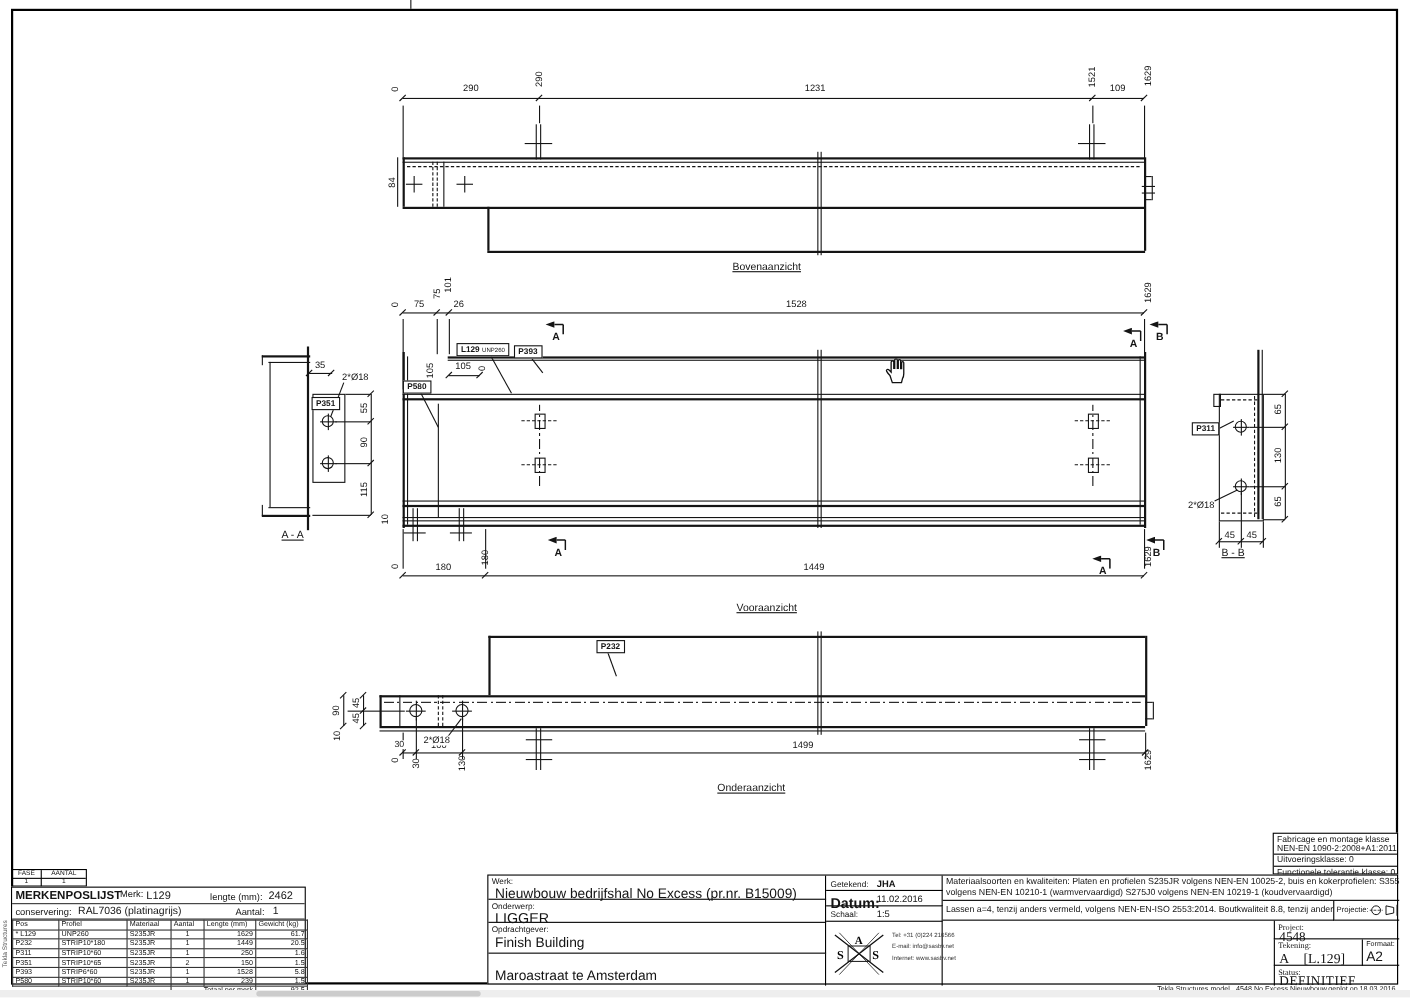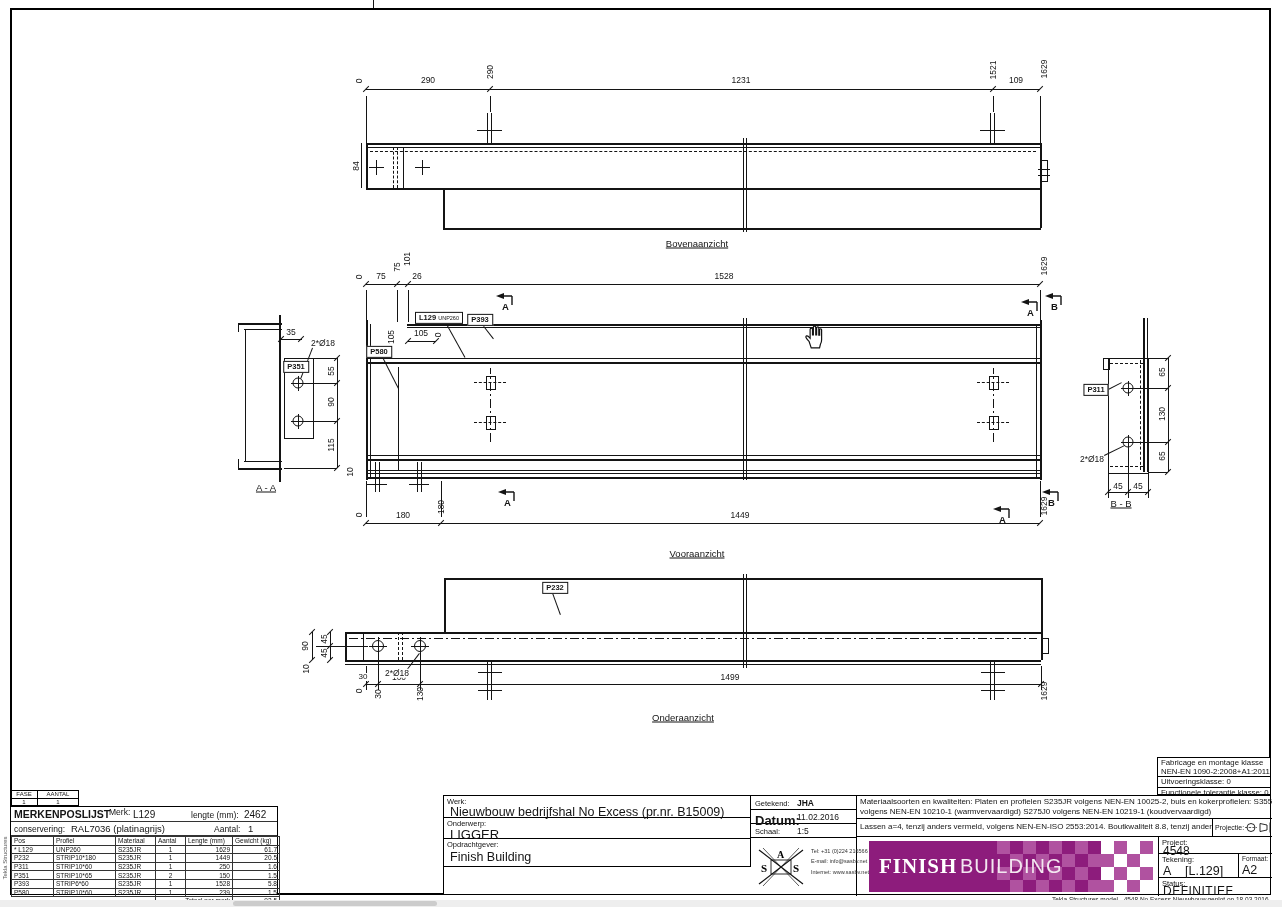--- a/index.html
+++ b/index.html
@@ -23,21 +23,21 @@
   .srect{position:absolute;border:1px solid #141414;}
   .ldr{position:absolute;height:1px;background:#141414;transform-origin:0 0;}
   .sec{position:absolute;width:22px;height:24px;}
   .sec .sl{position:absolute;left:7px;top:10px;font-weight:bold;font-size:9.5px;}
   
   .cell{position:absolute;box-sizing:border-box;font-size:8px;}
   .cl{font-size:7.5px;display:block;padding:1px 0 0 3px;}
   .cv{display:block;padding:1px 0 0 6px;font-size:12.5px;}
   .bb{border-bottom:1.2px solid #000;}
   .br{border-right:1.2px solid #000;}
-  .bl{border-left:1.2px solid #000;}
+  .bl{border-left:1.2px solid #000;font-family:Liberation Serif, serif;}
   
   #ptable table{border-collapse:collapse;table-layout:fixed;width:268px;}
   #ptable td,#ptable th{border:0.8px solid #333;font-size:6.5px;font-weight:normal;padding:0 2px;height:7.6px;overflow:hidden;white-space:nowrap;}
   #ptable th{text-align:left;}
   .num{text-align:right;}
   .ctr{text-align:center;}
   .fab-line{font-size:7.8px;line-height:1.18;padding-left:3px;white-space:nowrap;}
   .tiny{font-size:5.5px;color:#333;line-height:1.9;white-space:nowrap;}
 </style>
 </head>
@@ -500,20 +500,23 @@
       <span class="cv" style="margin-top:-2px;">Nieuwbouw bedrijfshal No Excess (pr.nr. B15009)</span>
     </div>
     <div class="cell bb br" style="left:0;top:43px;width:307px;height:28px;">
       <span class="cl">Opdrachtgever:</span>
       <span class="cv">Finish Building</span>
     </div>
     <div class="cell bb br" style="left:0;top:22px;width:307px;height:21px;">
       <span class="cl">Onderwerp:</span>
       <span class="cv" style="font-size:13px;margin-top:-2px;">LIGGER</span>
     </div>
+    <div class="cell br" style="left:0;top:71px;width:307px;height:29px;">
+      <span class="cv" style="margin-top:12px;">Maroastraat te Amsterdam</span>
+    </div>
 
     <div class="cell bb br" style="left:307px;top:0;width:106px;height:14px;">
       <span class="abs" style="left:4px;top:3px;font-size:7.5px;">Getekend:</span>
       <span class="abs" style="left:46px;top:2px;font-size:8.5px;font-weight:bold;">JHA</span>
     </div>
     <div class="cell bb br" style="left:307px;top:14px;width:106px;height:14px;">
       <span class="abs" style="left:4px;top:3px;font-size:13px;font-weight:bold;">Datum:</span>
       <span class="abs" style="left:46px;top:2px;font-size:8.5px;">11.02.2016</span>
     </div>
     <div class="cell bb br" style="left:307px;top:28px;width:106px;height:14px;">
@@ -548,27 +551,20 @@
     <div class="cell bb" style="left:769px;top:23px;width:59px;height:18px;">
       <span class="abs" style="left:2px;top:5px;font-size:7px;">Projectie:</span>
       <svg width="26" height="13" style="position:absolute;left:32px;top:2px;">
         <circle cx="6" cy="6.5" r="4" fill="none" stroke="#141414" stroke-width="0.9"></circle>
         <line x1="0" y1="6.5" x2="12" y2="6.5" stroke="#141414" stroke-width="0.7" stroke-dasharray="2.5 1.2"></line>
         <path d="M15 2.5 L22 4 L22 9 L15 10.5 Z" fill="none" stroke="#141414" stroke-width="0.9"></path>
         <line x1="25" y1="1.5" x2="25" y2="11.5" stroke="#141414" stroke-width="0.9"></line>
       </svg>
     </div>
 
-    <div class="cell" style="left:413px;top:41px;width:301px;height:59px;">
-      <div class="abs" style="left:12px;top:4px;width:232px;height:51px;background:#8d1c7c;"></div>
-      <div class="abs" style="left:140px;top:4px;width:104px;height:51px;background:conic-gradient(#8d1c7c 90deg,#b052a0 0 180deg,#8d1c7c 0 270deg,#b052a0 0);background-size:26px 26px;"></div>
-      <div class="abs" style="left:244px;top:4px;width:52px;height:51px;background:conic-gradient(#b052a0 90deg,#ffffff 0 180deg,#b052a0 0 270deg,#ffffff 0);background-size:26px 26px;"></div>
-      <span class="abs" style="left:22px;top:17px;color:#fff;font-family:'Liberation Serif',serif;font-weight:bold;font-size:21px;letter-spacing:1px;z-index:2;">FINISH</span>
-      <span class="abs" style="left:103px;top:18px;color:#f3e7f0;font-size:20px;letter-spacing:1px;z-index:2;">BUILDING</span>
-    </div>
 
     <div class="cell bb bl" style="left:714px;top:41px;width:114px;height:17px;">
       <span class="cl">Project:</span>
       <span class="abs" style="left:4px;top:7px;font-size:12px;">4548</span>
     </div>
     <div class="cell bb bl" style="left:714px;top:58px;width:81px;height:24px;border-right:1.2px solid #000;">
       <span class="cl">Tekening:</span>
       <span class="abs" style="left:4px;top:10px;font-size:12.5px;">A</span>
       <span class="abs" style="left:26px;top:10px;font-size:12.5px;">[L.129]</span>
     </div>

